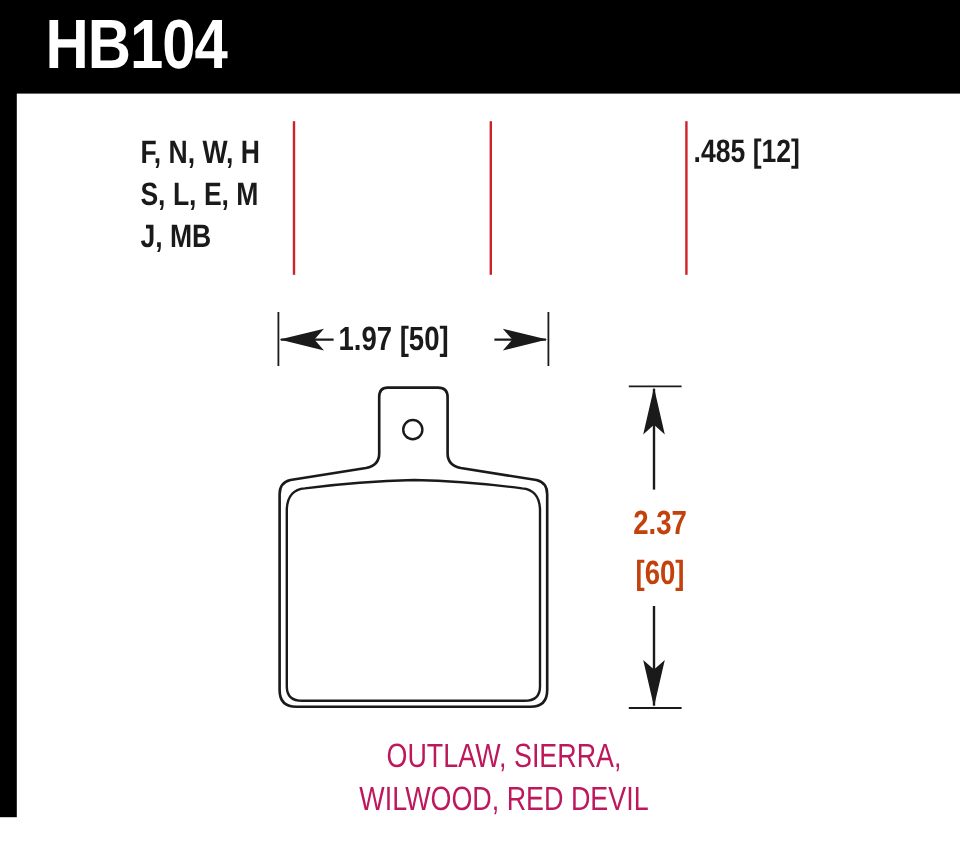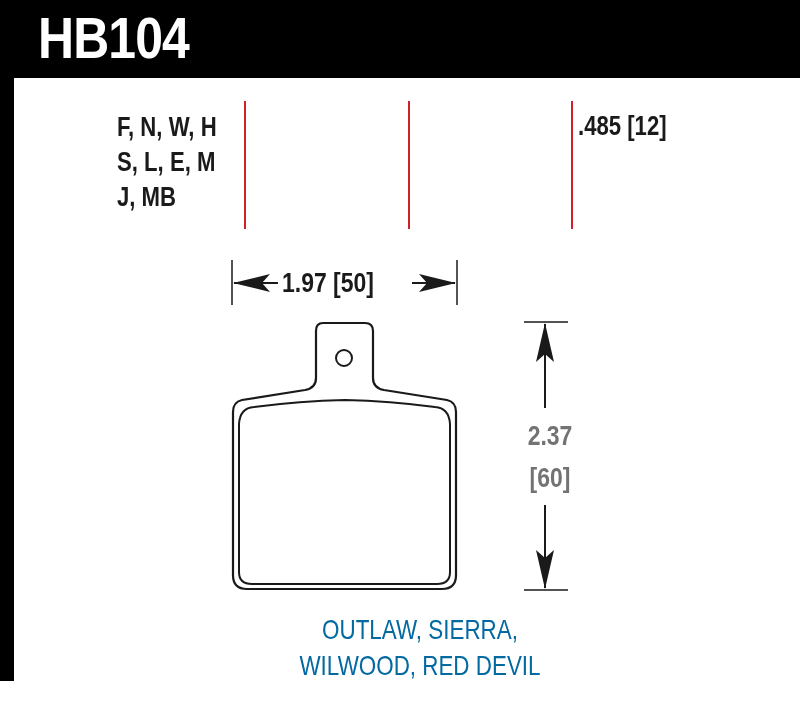--- a/index.html
+++ b/index.html
@@ -4,23 +4,23 @@
   <style>
     html, body { margin: 0; padding: 0; background: #ffffff; }
     body { width: 800px; height: 702px; position: relative; overflow: hidden; font-family: "Liberation Sans", sans-serif; }
     .header-bar { position: absolute; left: 0; top: 0; width: 800px; height: 78px; background: #000000; }
     .left-bar { position: absolute; left: 0; top: 0; width: 14px; height: 681px; background: #000000; }
     .part-number { position: absolute; left: 38px; top: 4px; color: #ffffff; font-family: "Liberation Sans", sans-serif; font-weight: bold; font-size: 58px; letter-spacing: -1px; line-height: 68px; transform: scaleX(0.86); transform-origin: left top; }
     .compounds { position: absolute; left: 117px; top: 110px; color: #1a1a1a; font-weight: bold; font-size: 27px; line-height: 35px; transform: scaleX(0.82); transform-origin: left top; white-space: nowrap; }
     .compounds div { height: 35px; }
     .thickness { position: absolute; left: 578px; top: 110px; color: #1a1a1a; font-weight: bold; font-size: 27px; line-height: 32px; transform: scaleX(0.82); transform-origin: left top; white-space: nowrap; }
     .width-label { position: absolute; left: 282px; top: 265px; color: #1a1a1a; font-weight: bold; font-size: 28px; line-height: 36px; transform: scaleX(0.82); transform-origin: left top; white-space: nowrap; }
-    .height-label { position: absolute; left: 510px; top: 415px; width: 80px; text-align: center; color: #737373; font-weight: bold; font-size: 28px; line-height: 42px; }
+    .height-label { position: absolute; left: 510px; top: 415px; width: 80px; text-align: center; color: #c2410c; font-weight: bold; font-size: 28px; line-height: 42px; }
     .height-label span { display: block; transform: scaleX(0.82); }
-    .applications { position: absolute; left: 250px; top: 612px; width: 340px; text-align: center; color: #0369a1; font-size: 28px; line-height: 36px; }
+    .applications { position: absolute; left: 250px; top: 612px; width: 340px; text-align: center; color: #be185d; font-size: 28px; line-height: 36px; }
     .applications div { transform: scaleX(0.8); white-space: nowrap; }
     svg.drawing { position: absolute; left: 0; top: 0; }
   </style>
 </head>
 <body>
 
 <div class="header-bar"></div>
 <div class="left-bar"></div>
 <div class="part-number">HB104</div>
 

